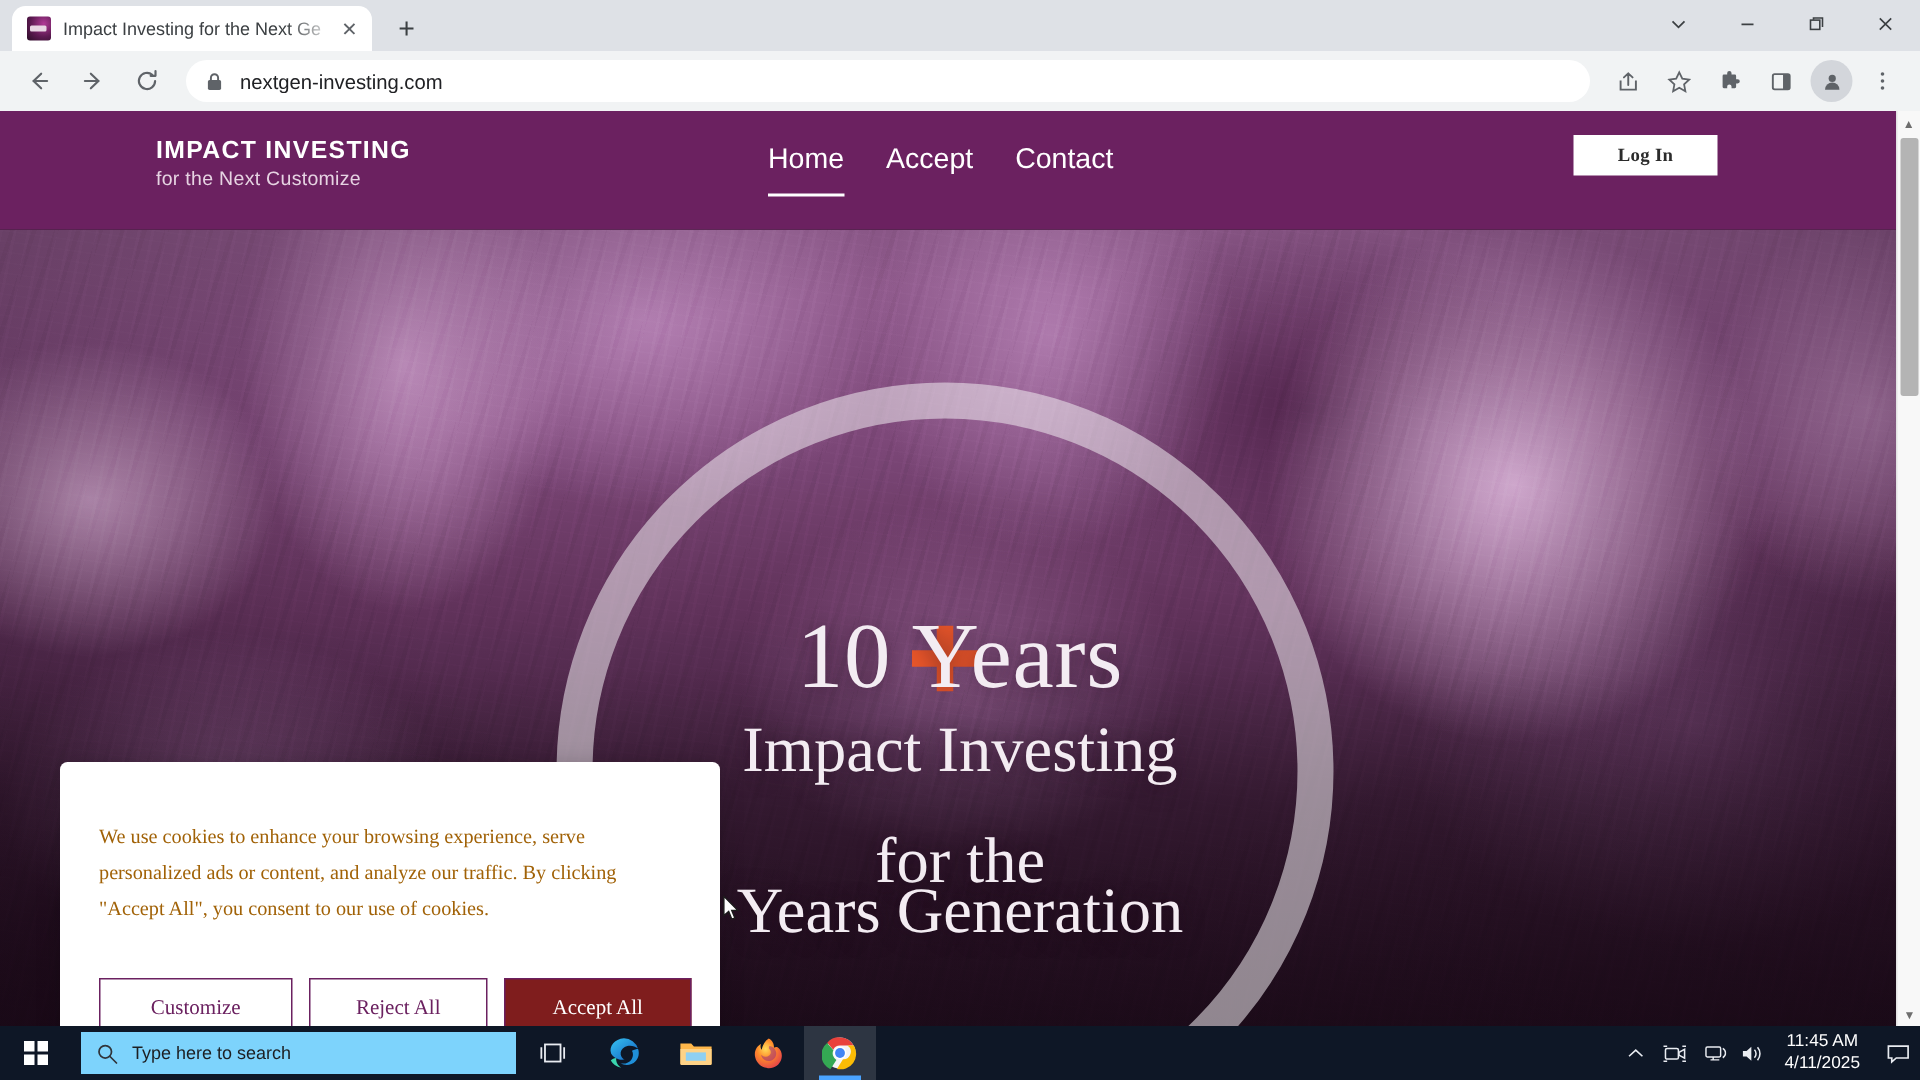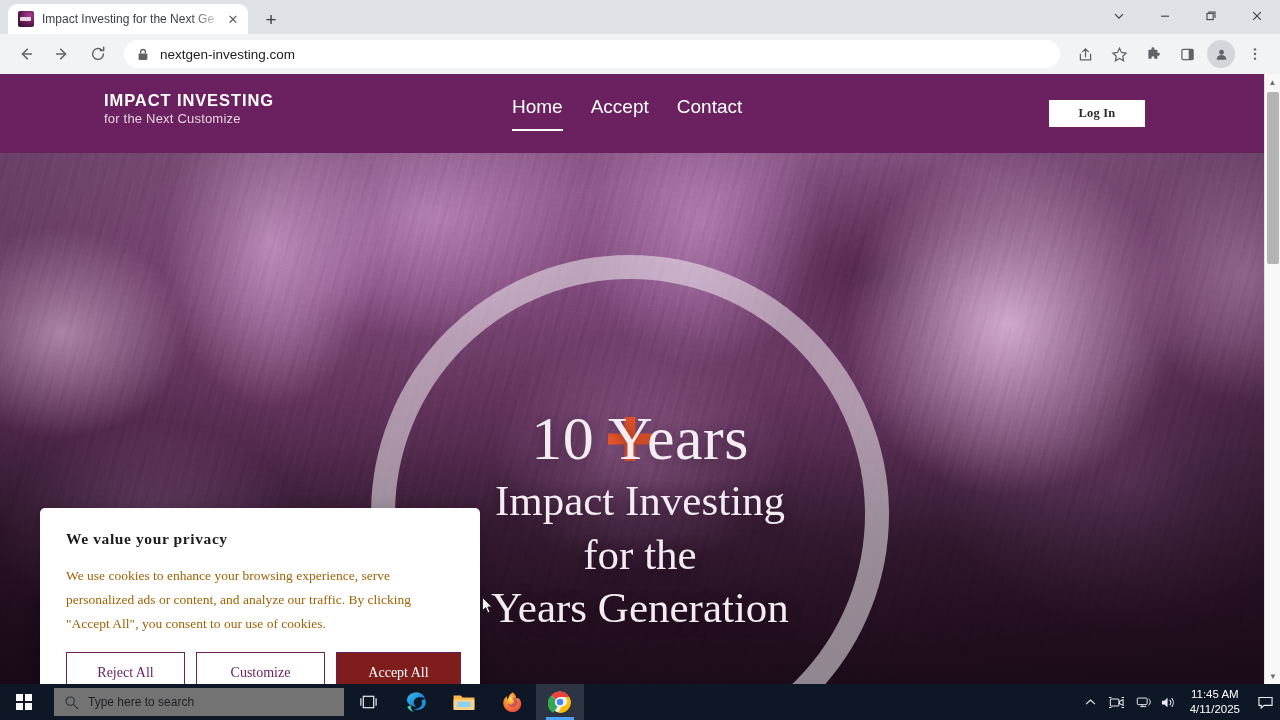--- a/index.html
+++ b/index.html
@@ -315,21 +315,21 @@
   }
   .hero-l2 {
     position: absolute;
     top: 326px;
     width: 1280px;
     font-size: 43px;
     line-height: 1;
   }
   .hero-l3 {
     position: absolute;
-    top: 380px;
+    top: 400px;
     width: 1280px;
     font-size: 43px;
     line-height: 1;
   }
   .hero-l4 {
     position: absolute;
     top: 433px;
     width: 1280px;
     font-size: 43px;
     line-height: 1;
@@ -436,21 +436,21 @@
   .win-glyph {
     width: 16px; height: 16px;
     display: grid;
     grid-template-columns: 1fr 1fr;
     grid-template-rows: 1fr 1fr;
     gap: 2px;
   }
   .win-glyph i { background: #ffffff; display: block; }
   .searchbox {
     width: 290px; height: 28px;
-    background: #737373;
+    background: #7dd3fc;
     display: flex;
     align-items: center;
     padding: 0 10px;
     margin-left: 6px;
   }
   .searchbox .mag { width: 15px; height: 15px; color: #30343a; margin-right: 9px; }
   .searchbox span {
     font-size: 12px;
     color: #1d1f22;
   }
@@ -639,28 +639,27 @@
         </div>
 
         <div class="hero-text">
           <div class="hero-years">10 Years</div>
           <div class="hero-l2">Impact Investing</div>
           <div class="hero-l3">for the</div>
           <div class="hero-l4">Years Generation</div>
         </div>
       </div>
 
-      <div class="loginbtn" style="top:26px">Log In</div>
+      <div class="loginbtn" style="top:16px">Log In</div>
 
       <div class="cookie">
-        <div class="cookie-title">We value your privacy</div>
         <div class="cookie-body">We use cookies to enhance your browsing experience, serve personalized ads or content, and analyze our traffic. By clicking "Accept All", you consent to our use of cookies.</div>
         <div class="cookie-actions">
+          <div class="btn btn-outline btn-customize">Customize</div>
           <div class="btn btn-outline btn-reject">Reject All</div>
-          <div class="btn btn-outline btn-customize">Customize</div>
           <div class="btn btn-solid btn-accept">Accept All</div>
         </div>
       </div>
 
     </div>
 
     <div class="scrollbar">
       <div class="sb-arrow">▲</div>
       <div class="sb-thumb"></div>
       <div class="sb-arrow bottom">▼</div>

